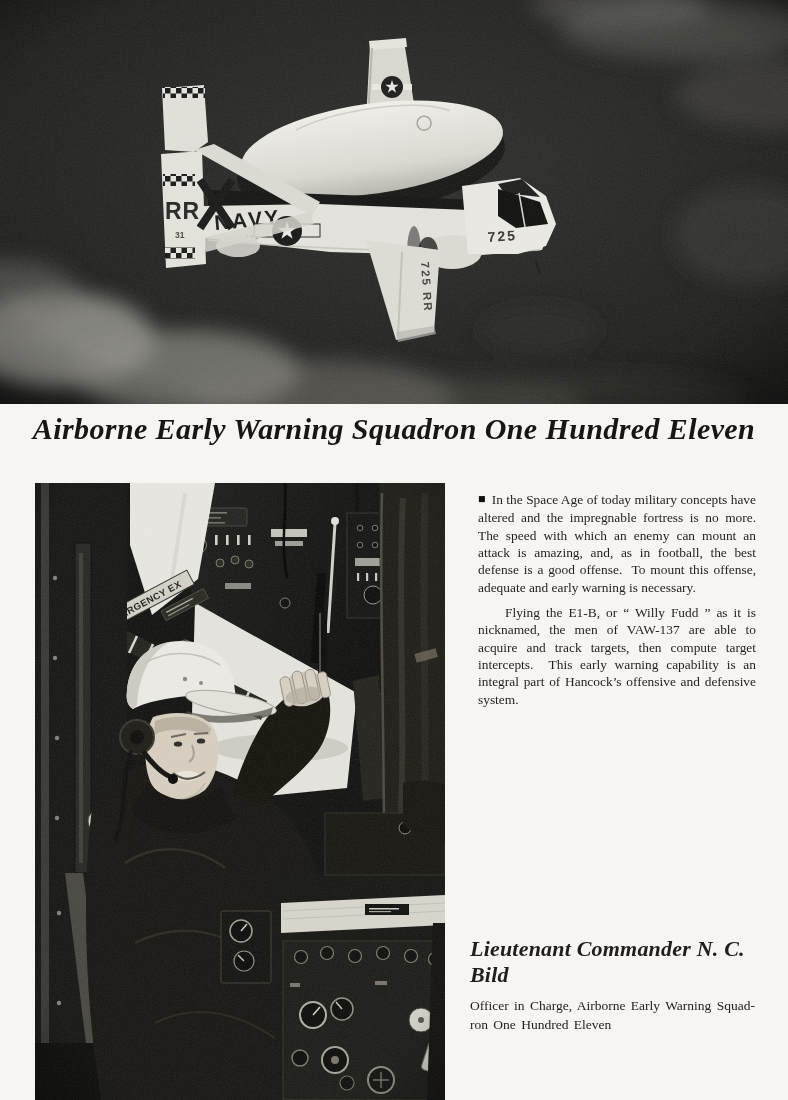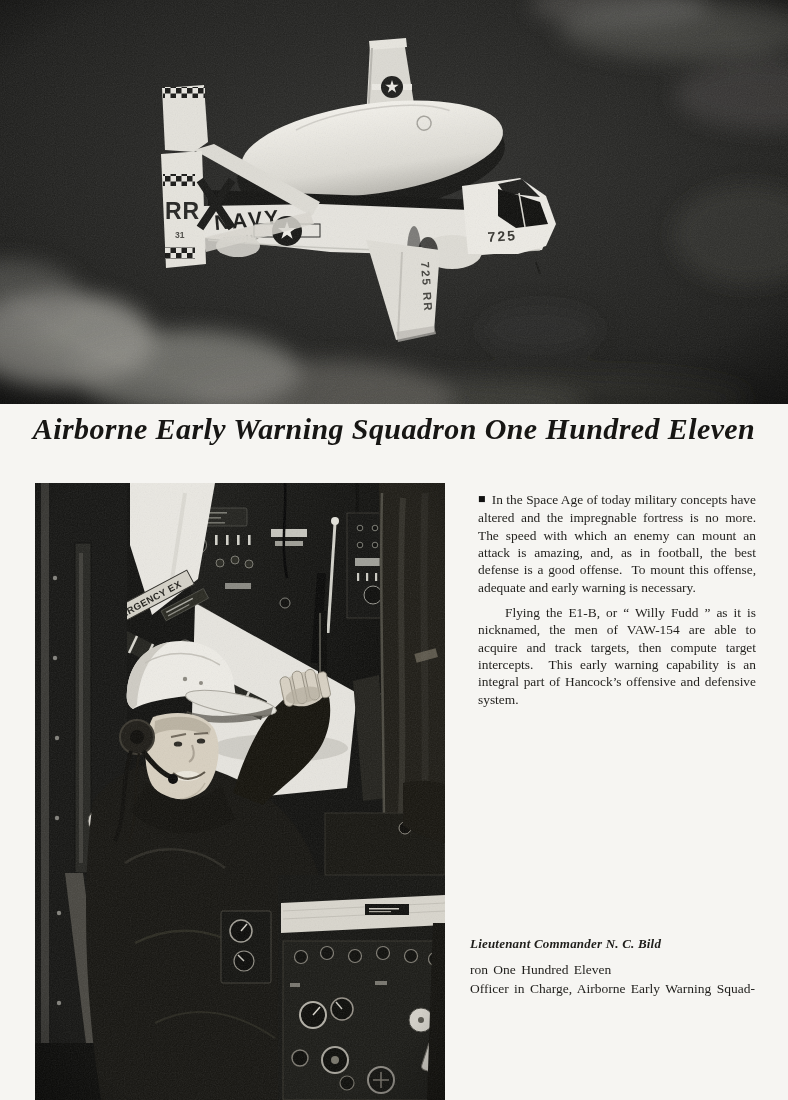--- a/index.html
+++ b/index.html
@@ -19,21 +19,21 @@
   .photo-cockpit{position:absolute;left:35px;top:483px;width:410px;height:617px}
   .article{
     position:absolute;left:470px;top:483px;width:294px;
     font-size:13.4px;line-height:17.35px;color:#201f1c;
     text-align:justify;
   }
   .article p{margin:8px;white-space:pre-wrap}
   .article .p2{text-indent:27px}
   .bullet{font-size:12.5px;margin-right:6px;color:#111;position:relative;top:-1px}
   .officer{position:absolute;left:470px;top:936px;width:300px;color:#1f1e1b}
-  .officer h2{margin:0;font-size:13px;font-weight:bold;font-style:italic;letter-spacing:.2px}
+  .officer h2{margin:0;font-size:22px;font-weight:bold;font-style:italic;letter-spacing:.2px}
   .officer-title{margin:9px 0 0;font-size:13.5px;line-height:18.5px;word-spacing:2px}
   .officer-title span{display:block}
   .mark{font-family:"Liberation Sans",sans-serif;font-weight:bold}
 </style>
 </head>
 <body>
 
 <div class="page">
 
   <figure class="photo-air">
@@ -391,24 +391,24 @@
         <polygon points="398,440 410,440 410,617 392,617" fill="#100f0b"></polygon>
       </g>
 
       <rect width="410" height="617" filter="url(#cGrain)" opacity="0.13"></rect>
       <rect width="410" height="617" fill="url(#cVin)"></rect>
     </svg>
   </figure>
 
   <section class="article">
     <p class="p1"><span class="bullet">■</span><span>In the Space Age of today military concepts have altered and the impregnable fortress is no more.  The speed with which an enemy can mount an attack is amazing, and, as in football, the best defense is a good offense.  To mount this offense, adequate and early warning is necessary.</span></p>
-    <p class="p2">Flying the E1-B, or “ Willy Fudd ” as it is nicknamed, the men of VAW-154 are able to acquire and track targets, then compute target intercepts.  This early warning capability is an integral part of Hancock’s offensive and defensive system.</p>
+    <p class="p2">Flying the E1-B, or “ Willy Fudd ” as it is nicknamed, the men of VAW-137 are able to acquire and track targets, then compute target intercepts.  This early warning capability is an integral part of Hancock’s offensive and defensive system.</p>
   </section>
 
   <section class="officer">
     <h2>Lieutenant Commander N. C. Bild</h2>
     <p class="officer-title">
+      <span>Officer in Charge, Airborne Early Warning Squad-</span>
       <span>ron One Hundred Eleven</span>
-      <span>Officer in Charge, Airborne Early Warning Squad-</span>
     </p>
   </section>
 
 </div>
 
 </body></html>

